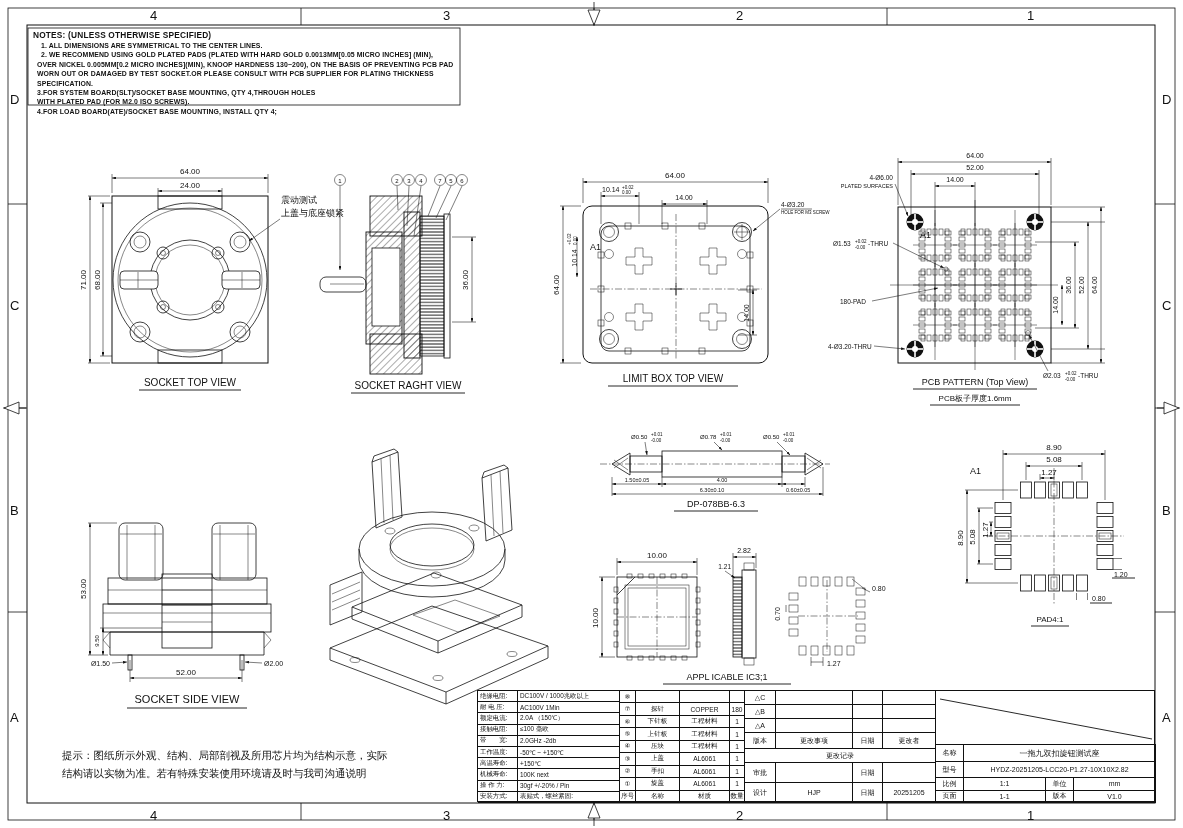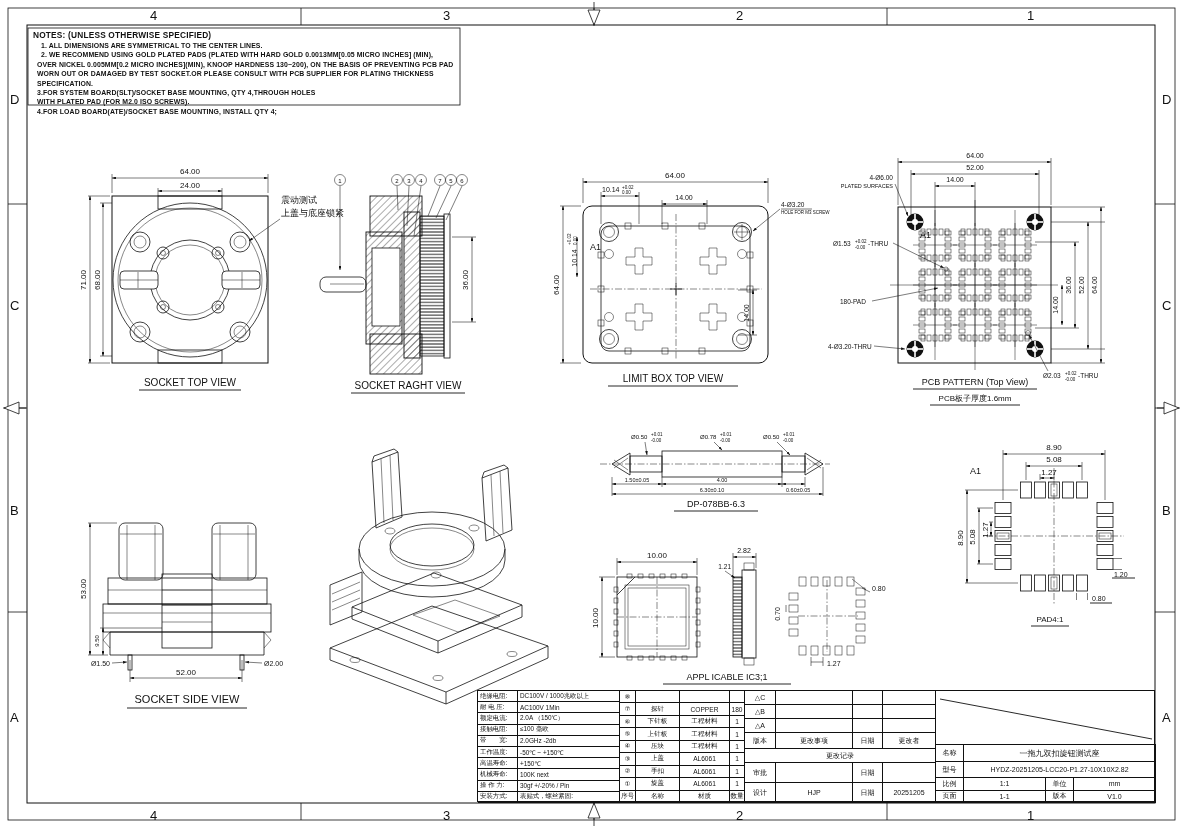--- a/index.html
+++ b/index.html
@@ -697,20 +697,24 @@
   <div class="nt">NOTES: (UNLESS OTHERWISE SPECIFIED)</div>
   <div style="padding-left:8px;">1. ALL DIMENSIONS ARE SYMMETRICAL TO THE CENTER LINES.</div>
   <div style="padding-left:8px;">2. WE RECOMMEND USING GOLD PLATED PADS (PLATED WITH HARD GOLD 0.0013MM[0.05 MICRO INCHES] (MIN),</div>
   <div style="padding-left:4px;">OVER NICKEL 0.005MM[0.2 MICRO INCHES](MIN), KNOOP HARDNESS 130~200), ON THE BASIS OF PREVENTING PCB PAD</div>
   <div style="padding-left:4px;">WORN OUT OR DAMAGED BY TEST SOCKET.OR PLEASE CONSULT WITH PCB SUPPLIER FOR PLATING THICKNESS SPECIFICATION.</div>
   <div style="padding-left:4px;">3.FOR SYSTEM BOARD(SLT)/SOCKET BASE MOUNTING, QTY 4,THROUGH HOLES</div>
   <div style="padding-left:4px;">WITH PLATED PAD (FOR M2.0 ISO SCREWS).</div>
   <div style="padding-left:4px;">4.FOR LOAD BOARD(ATE)/SOCKET BASE MOUNTING, INSTALL QTY 4;</div>
 </div>
 
+<div class="tipnote">
+  <div>提示：图纸所示外观、结构、局部剖视及所用芯片均为结构示意，实际</div>
+  <div>结构请以实物为准。若有特殊安装使用环境请及时与我司沟通说明</div>
+</div>
 
 <div class="tb">
 
   <div class="blk specs">
     <div class="cell cl">绝缘电阻:</div>
         <div class="cell cl">DC100V / 1000兆欧以上</div>
     <div class="cell cl">耐 电 压:</div>
         <div class="cell cl">AC100V 1Min</div>
     <div class="cell cl">额定电流:</div>
         <div class="cell cl">2.0A （150℃）</div>

